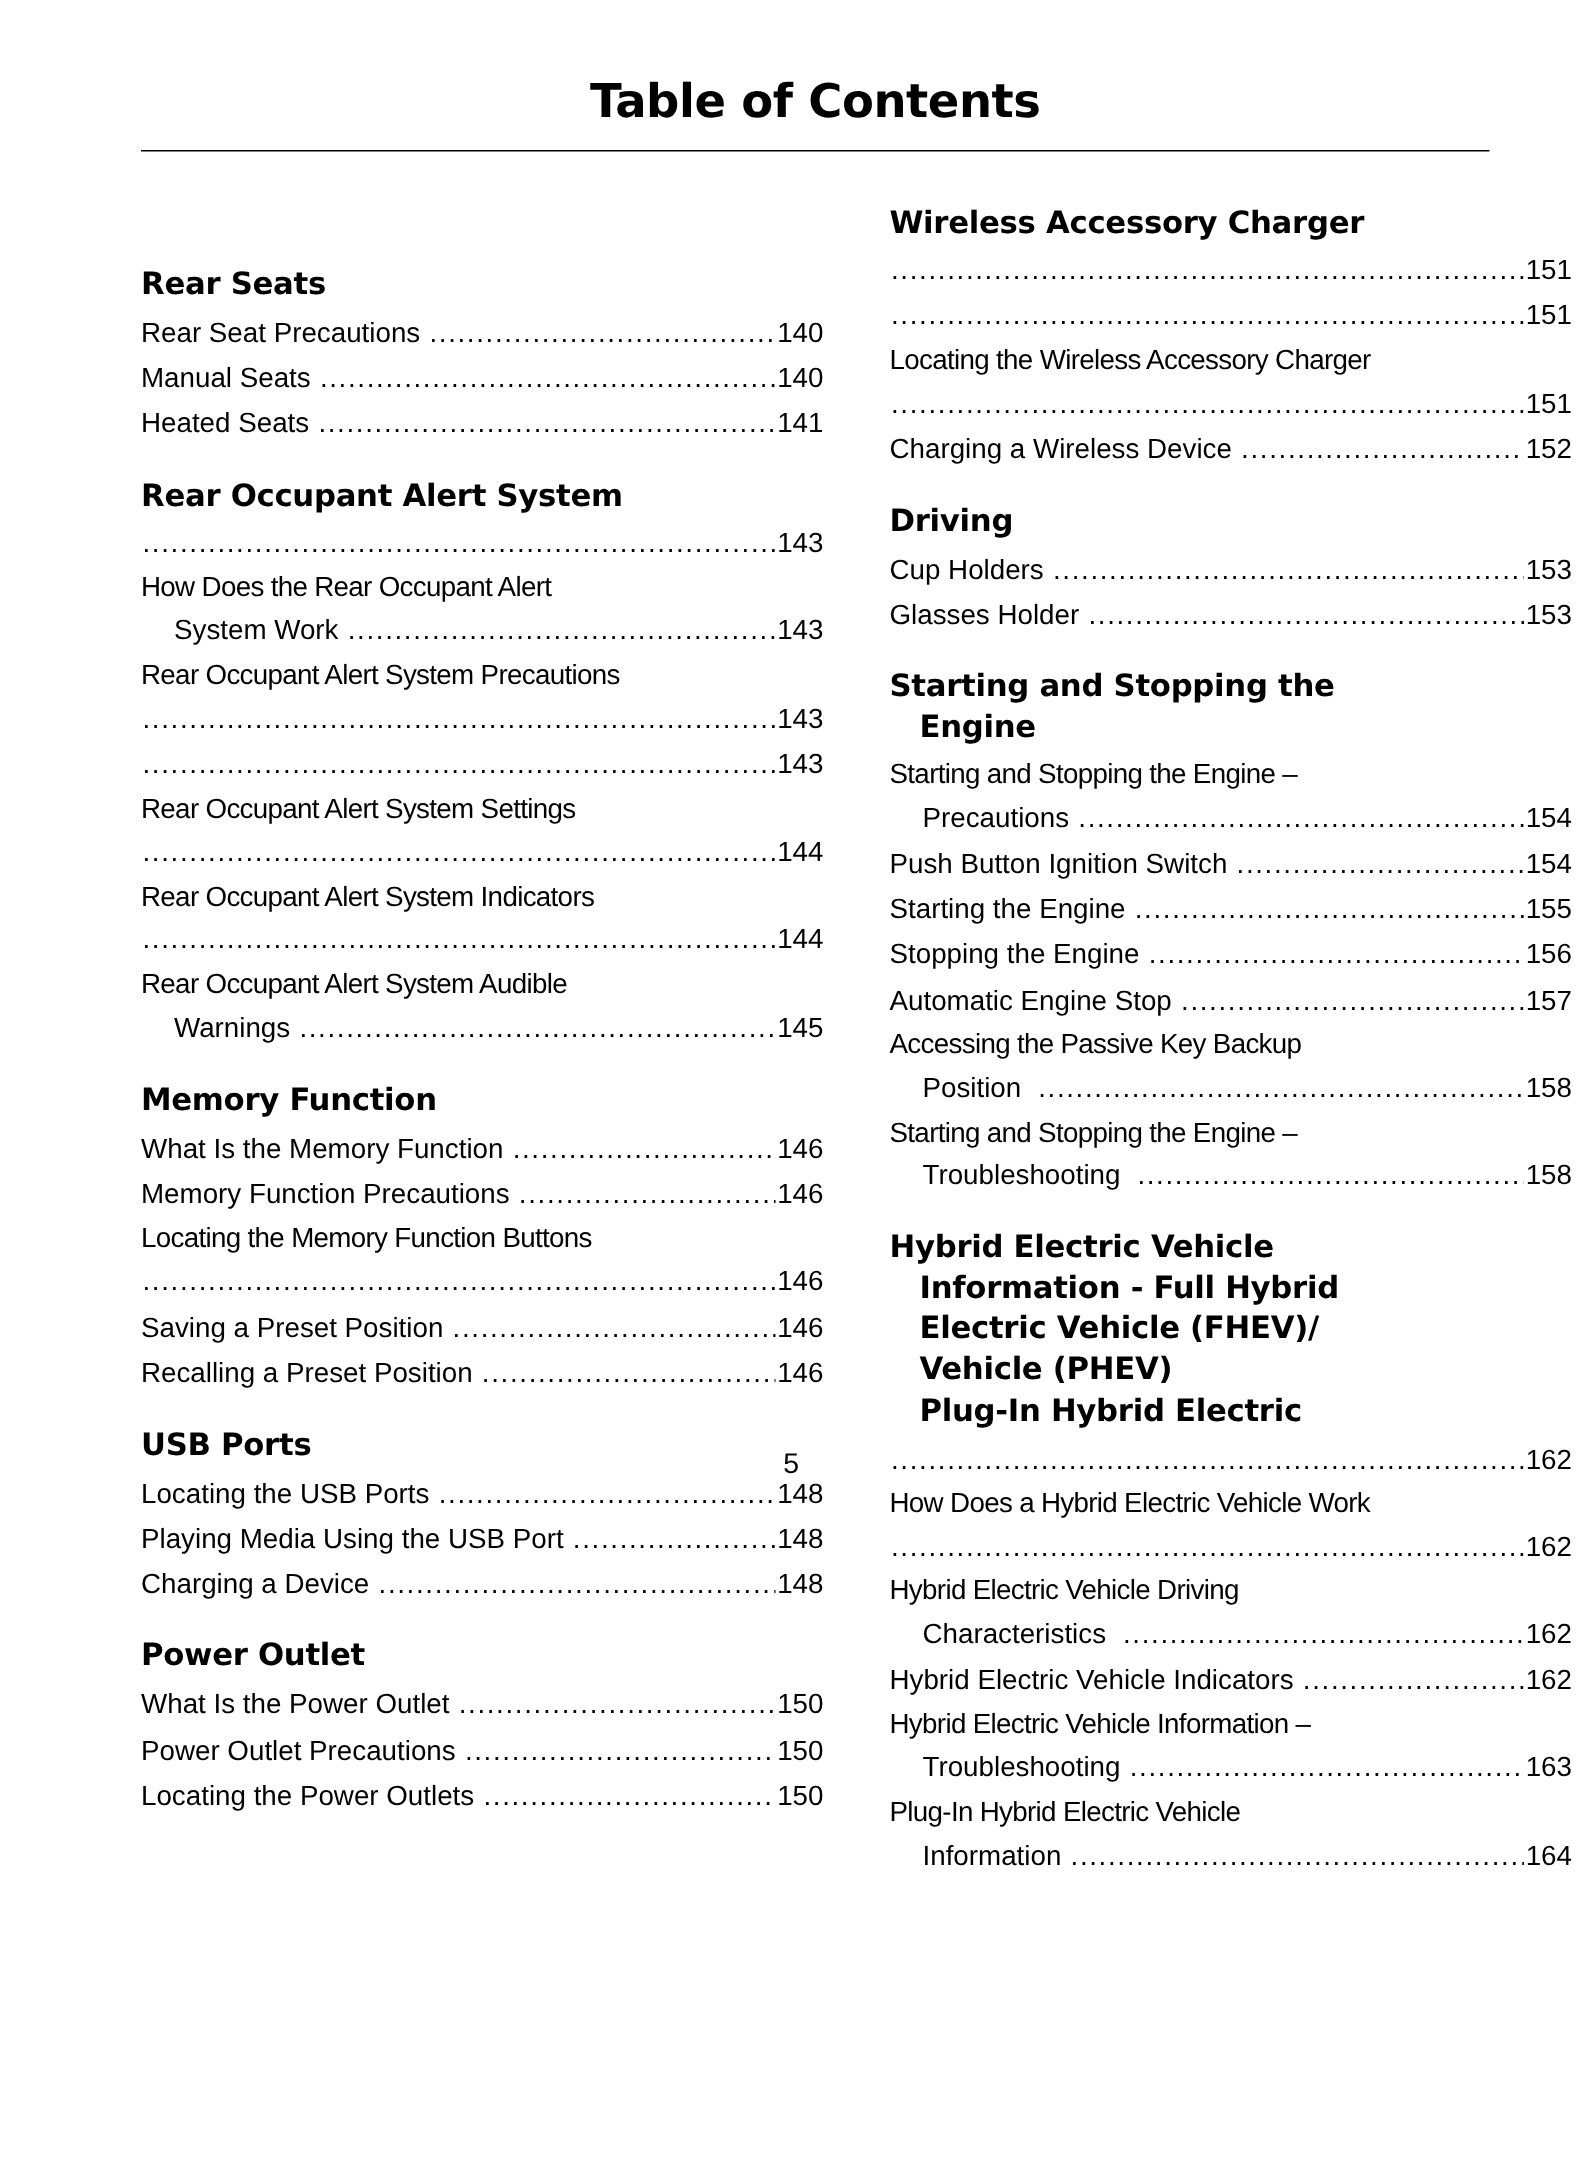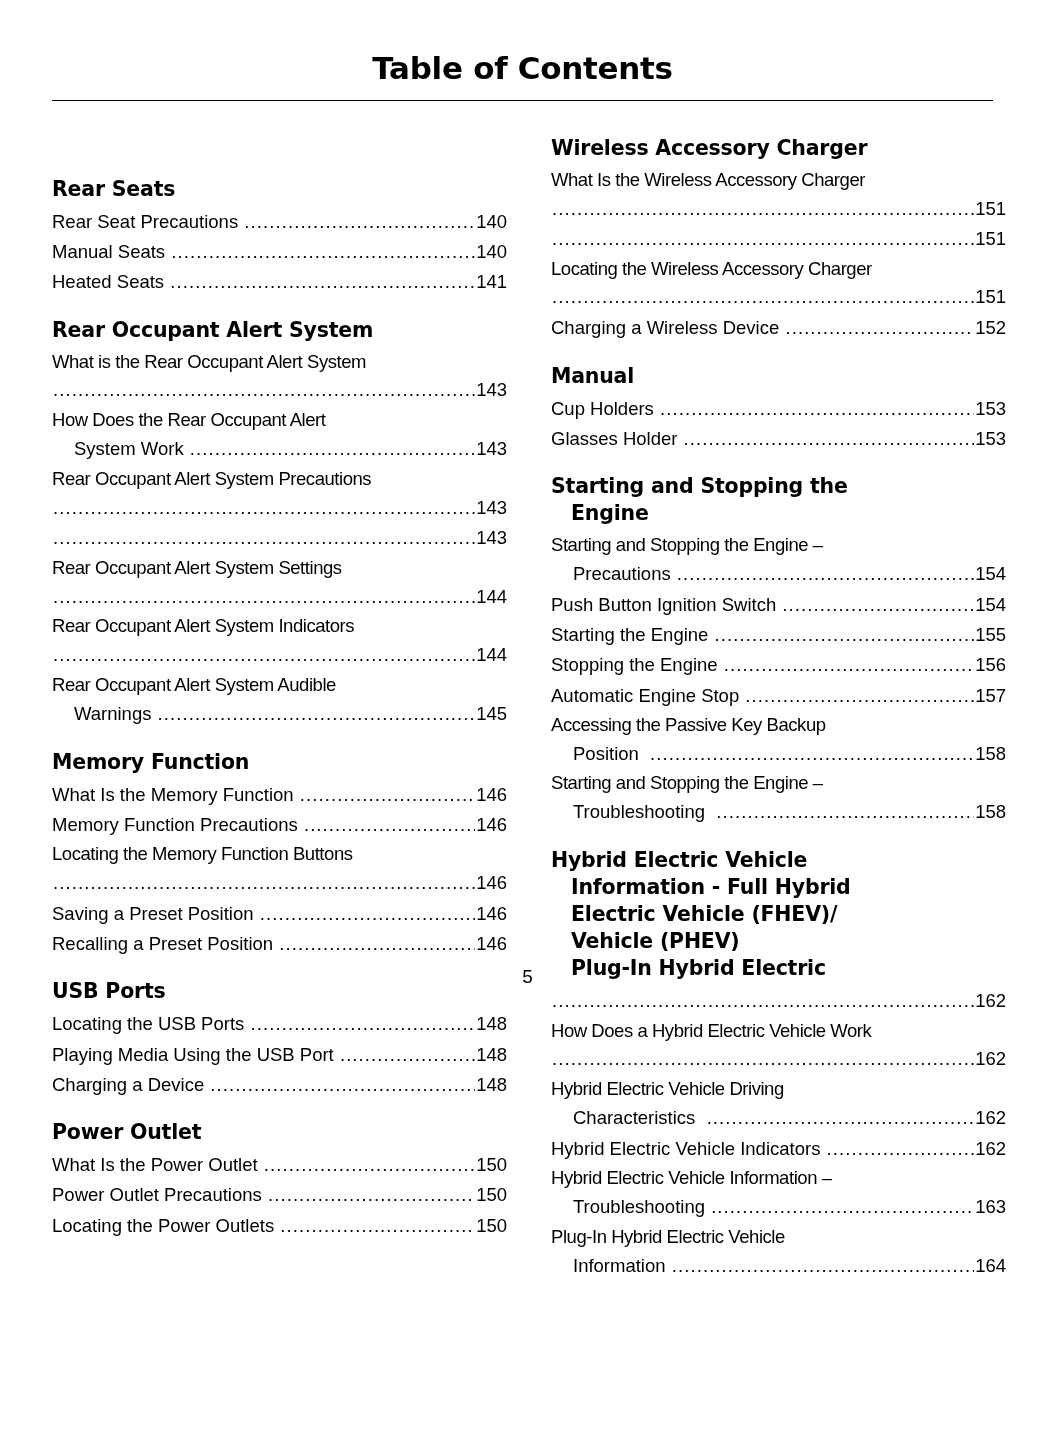--- a/index.html
+++ b/index.html
@@ -12,21 +12,21 @@
     background: #ffffff;
     font-family: "Liberation Sans", sans-serif;
     color: #000000;
     position: relative;
     overflow: hidden;
   }
   .page {
     width: 1055px;
     height: 1032px;
     box-sizing: border-box;
-    padding: 44px 62px 0 52px;
+    padding: 44px 62px 0 94px;
     position: relative;
   }
   .page-title {
     text-align: center;
     font-size: 31px;
     font-weight: bold;
     letter-spacing: -0.3px;
     margin: 0;
     padding: 6px 0 14px 0;
     font-family: "DejaVu Sans", sans-serif;
@@ -159,21 +159,20 @@
           </div>
           <div class="entry">
             <span class="etext">Heated Seats </span>
             <span class="dots">................................................................................</span>
             <span class="pg">141</span>
           </div>
         </div>
         <div class="section">
           <div class="section-head"><span>Rear Occupant Alert System</span></div>
           <div class="entry-wrap">
-            <span class="l1 tight">What is the Rear Occupant Alert System</span>
             <span class="l2 nopad">
               <span class="etext"></span>
               <span class="dots">................................................................................</span>
               <span class="pg">143</span>
             </span>
           </div>
           <div class="entry-wrap">
             <span class="l1 tight">How Does the Rear Occupant Alert</span>
             <span class="l2">
               <span class="etext">System Work </span>
@@ -286,21 +285,20 @@
             <span class="etext">Locating the Power Outlets </span>
             <span class="dots">................................................................................</span>
             <span class="pg">150</span>
           </div>
         </div>
       </div>
     <div class="col" id="right-col">
         <div class="section">
           <div class="section-head"><span>Wireless Accessory Charger</span></div>
           <div class="entry-wrap">
-            <span class="l1 tight">What Is the Wireless Accessory Charger</span>
             <span class="l2 nopad">
               <span class="etext"></span>
               <span class="dots">................................................................................</span>
               <span class="pg">151</span>
             </span>
           </div>
           <div class="entry-wrap">
             <span class="l2 nopad">
               <span class="etext"></span>
               <span class="dots">................................................................................</span>
@@ -315,21 +313,21 @@
               <span class="pg">151</span>
             </span>
           </div>
           <div class="entry">
             <span class="etext">Charging a Wireless Device </span>
             <span class="dots">................................................................................</span>
             <span class="pg">152</span>
           </div>
         </div>
         <div class="section">
-          <div class="section-head"><span>Manual</span></div>
+          <div class="section-head"><span>Driving</span></div>
           <div class="entry">
             <span class="etext">Cup Holders </span>
             <span class="dots">................................................................................</span>
             <span class="pg">153</span>
           </div>
           <div class="entry">
             <span class="etext">Glasses Holder </span>
             <span class="dots">................................................................................</span>
             <span class="pg">153</span>
           </div>

